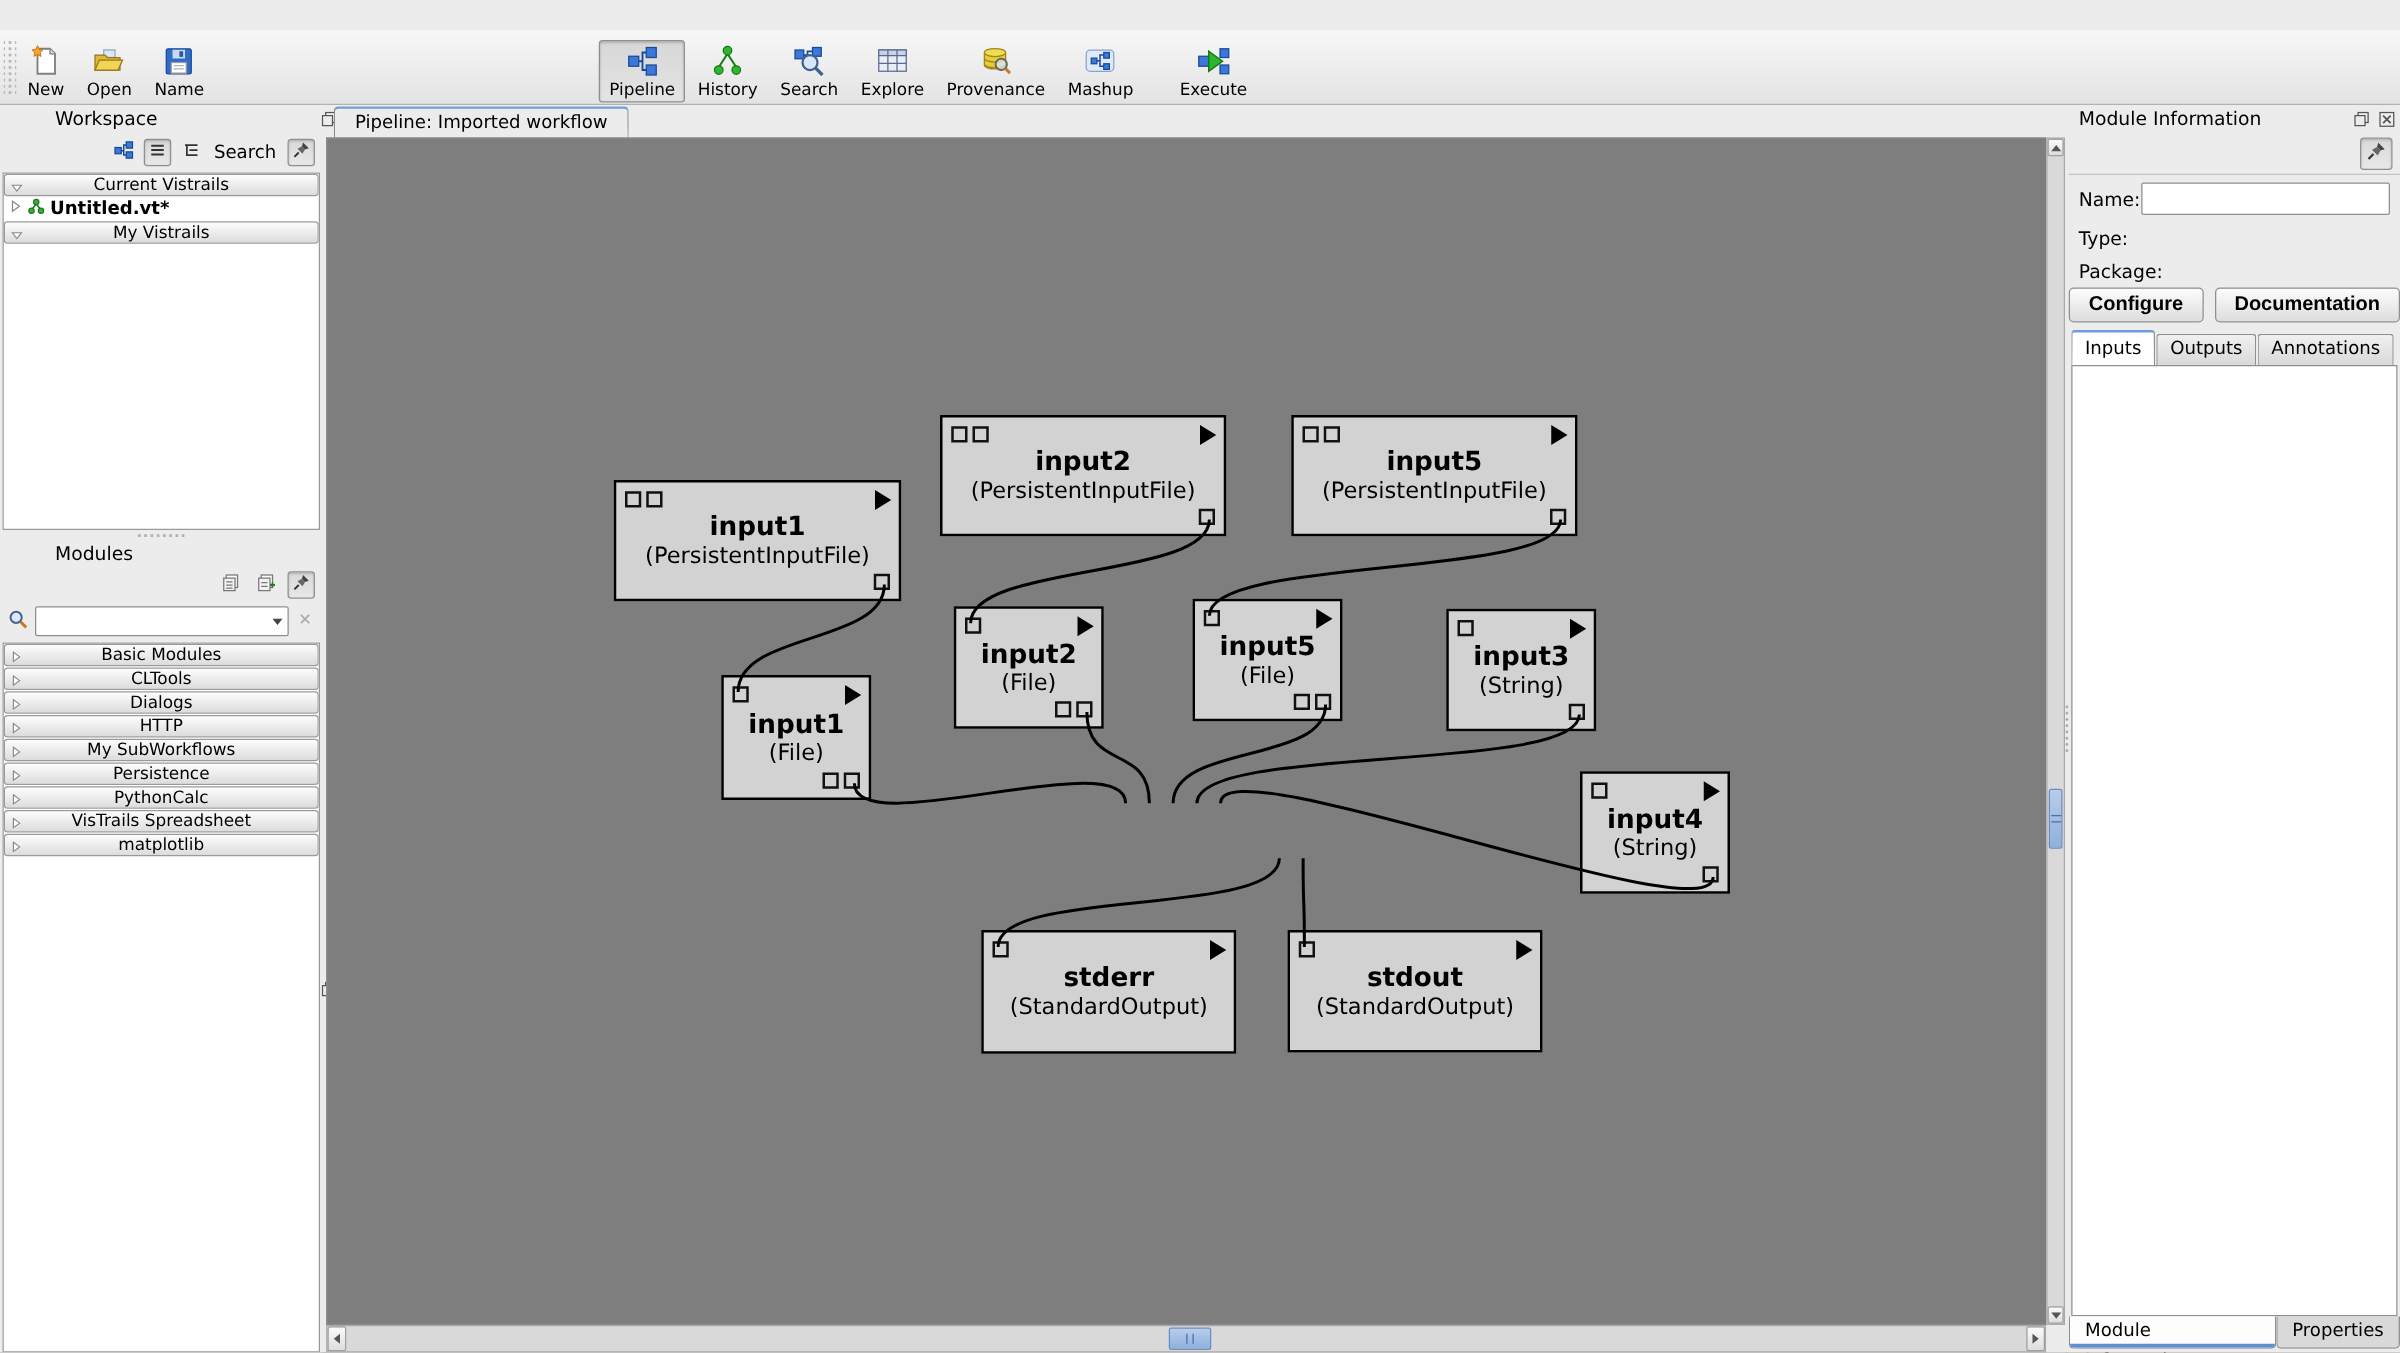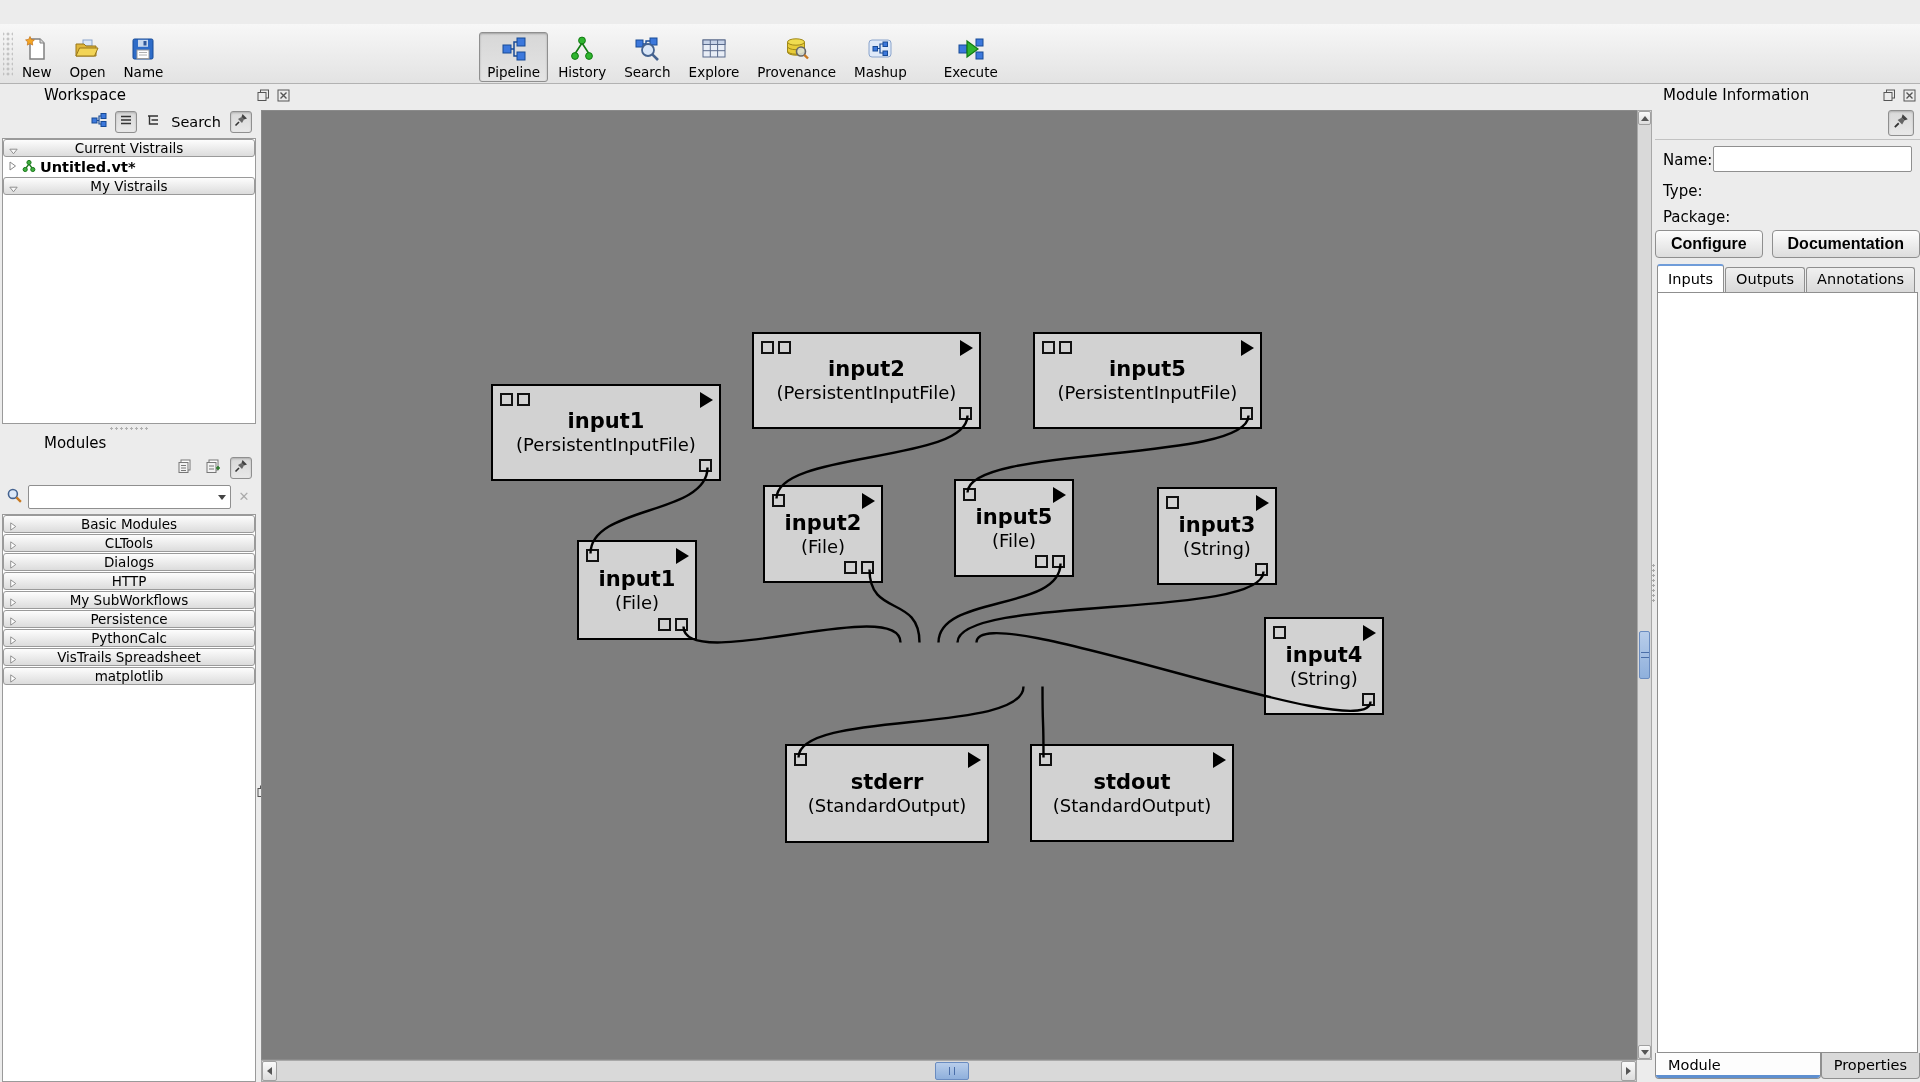--- a/index.html
+++ b/index.html
@@ -417,20 +417,23 @@
         <div class="pkg-row"><span class="chev"><svg width="10" height="11" viewBox="0 0 11 12">
               <path d="M3 2 L8.5 6 L3 10 Z" fill="#fff" stroke="#888"></path>
             </svg></span><span>VisTrails Spreadsheet</span></div>
         <div class="pkg-row"><span class="chev"><svg width="10" height="11" viewBox="0 0 11 12">
               <path d="M3 2 L8.5 6 L3 10 Z" fill="#fff" stroke="#888"></path>
             </svg></span><span>matplotlib</span></div>
       </div>
   </div>
 
   <div class="canvas-area">
+    <div class="tabbar">
+      <div class="ptab">Pipeline: Imported workflow</div>
+    </div>
     <div class="canvas" id="canvas">
       <svg id="wires" viewBox="0 0 1376 950">
           <path d="M445.5,356.5 C445.5,404.5 328.5,394.5 328.5,442.5" fill="none" stroke="#000" stroke-width="2.4"></path>
           <path d="M705.5,304.5 C705.5,352.5 514.5,339.5 514.5,387.5" fill="none" stroke="#000" stroke-width="2.4"></path>
           <path d="M986.5,304.5 C986.5,352.5 705.5,333.5 705.5,381.5" fill="none" stroke="#000" stroke-width="2.4"></path>
           <path d="M421.5,515.5 C421.5,563.5 638.5,483.5 638.5,531.5" fill="none" stroke="#000" stroke-width="2.4"></path>
           <path d="M607.5,458.5 C607.5,506.5 657.5,483.5 657.5,531.5" fill="none" stroke="#000" stroke-width="2.4"></path>
           <path d="M798.5,452.5 C798.5,500.5 676.5,483.5 676.5,531.5" fill="none" stroke="#000" stroke-width="2.4"></path>
           <path d="M1001.5,460.5 C1001.5,508.5 695.5,483.5 695.5,531.5" fill="none" stroke="#000" stroke-width="2.4"></path>
           <path d="M1108.5,590.5 C1108.5,638.5 714.5,483.5 714.5,531.5" fill="none" stroke="#000" stroke-width="2.4"></path>

